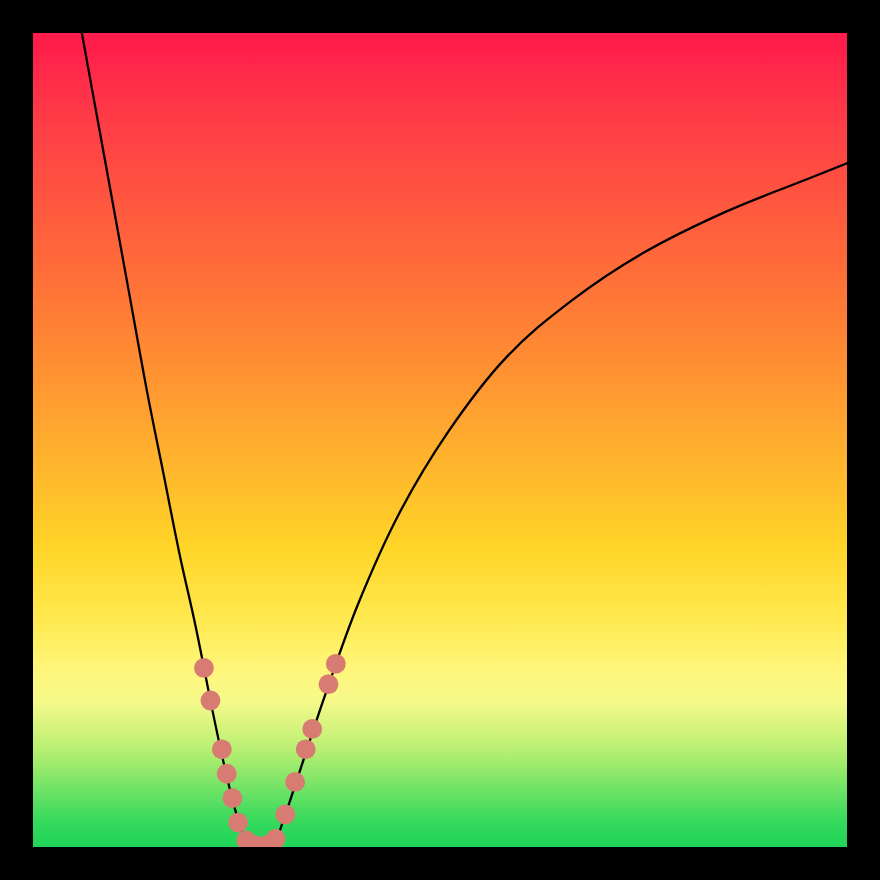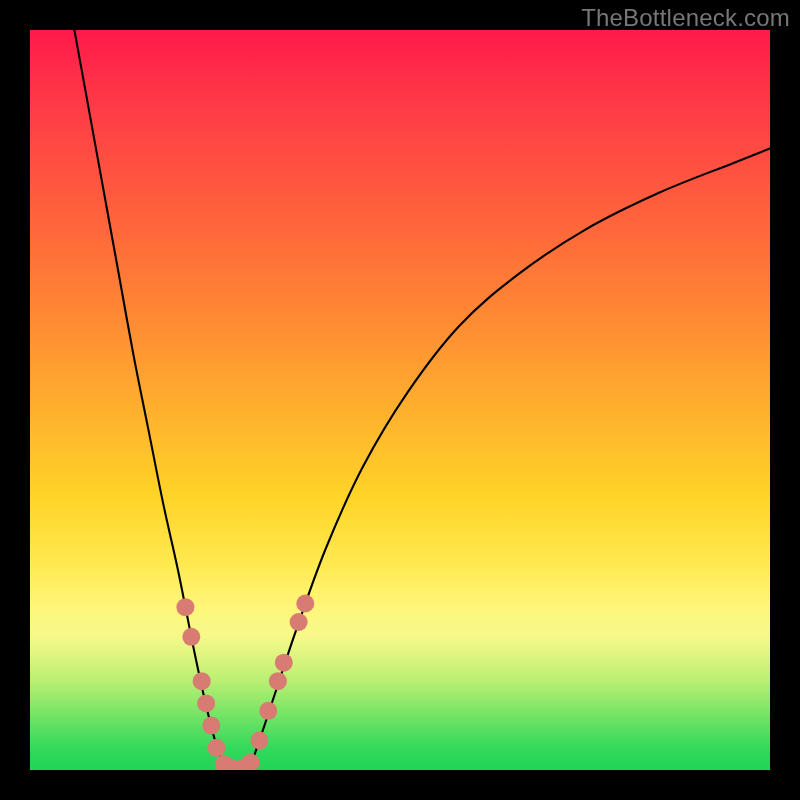--- a/index.html
+++ b/index.html
@@ -85,14 +85,13 @@
           <circle cx="220.51999999999998" cy="732.6" r="9" fill="#d87b72"></circle>
           <circle cx="229.4" cy="710.4" r="9" fill="#d87b72"></circle>
           <circle cx="238.28" cy="680.8" r="9" fill="#d87b72"></circle>
           <circle cx="247.9" cy="651.2" r="9" fill="#d87b72"></circle>
           <circle cx="253.82" cy="632.7" r="9" fill="#d87b72"></circle>
           <circle cx="268.62" cy="592" r="9" fill="#d87b72"></circle>
           <circle cx="275.28000000000003" cy="573.5" r="9" fill="#d87b72"></circle>
         </g>
     </svg>
   </div>
-  <div class="watermark">TheBottleneck.com</div>
 </div>
 
 </body></html>

